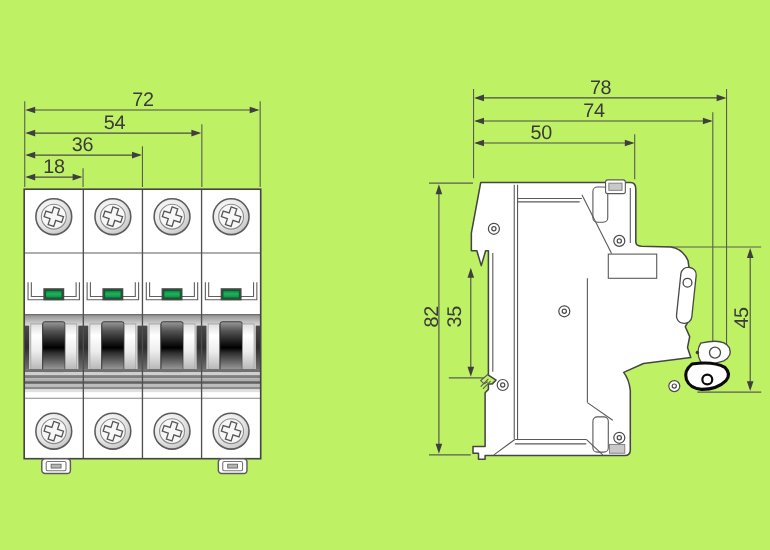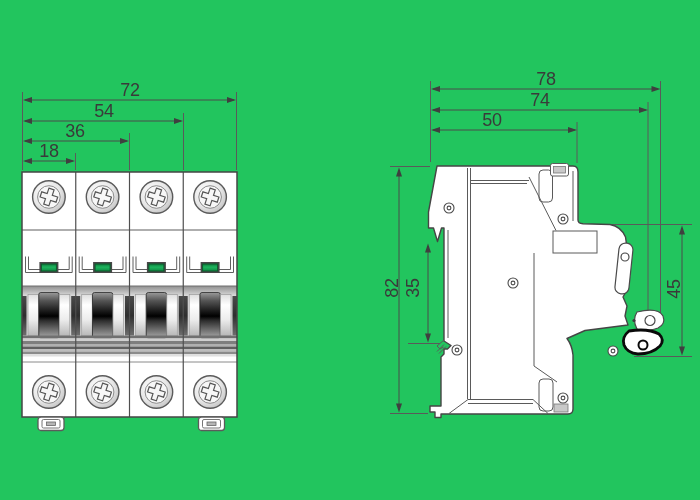--- a/index.html
+++ b/index.html
@@ -1,16 +1,16 @@
 <!DOCTYPE html>
 <html><head>
 <meta charset="utf-8">
 <style>
   html,body{margin:0;padding:0;background:#fff;}
-  .canvas{position:relative;width:700px;height:500px;background:#22c55e;overflow:hidden;}
+  .canvas{position:relative;width:700px;height:500px;background:#bef264;overflow:hidden;}
   svg{display:block;}
   text.dim{font-family:"Liberation Sans","DejaVu Sans",sans-serif;font-size:18px;fill:#3a3a3a;letter-spacing:-0.3px;}
 </style>
 </head>
 <body>
 
 <div class="canvas">
 <svg width="700" height="500" viewBox="0 0 700 500">
   <defs>
     <linearGradient id="gToggle" x1="0" y1="0" x2="0" y2="1">

